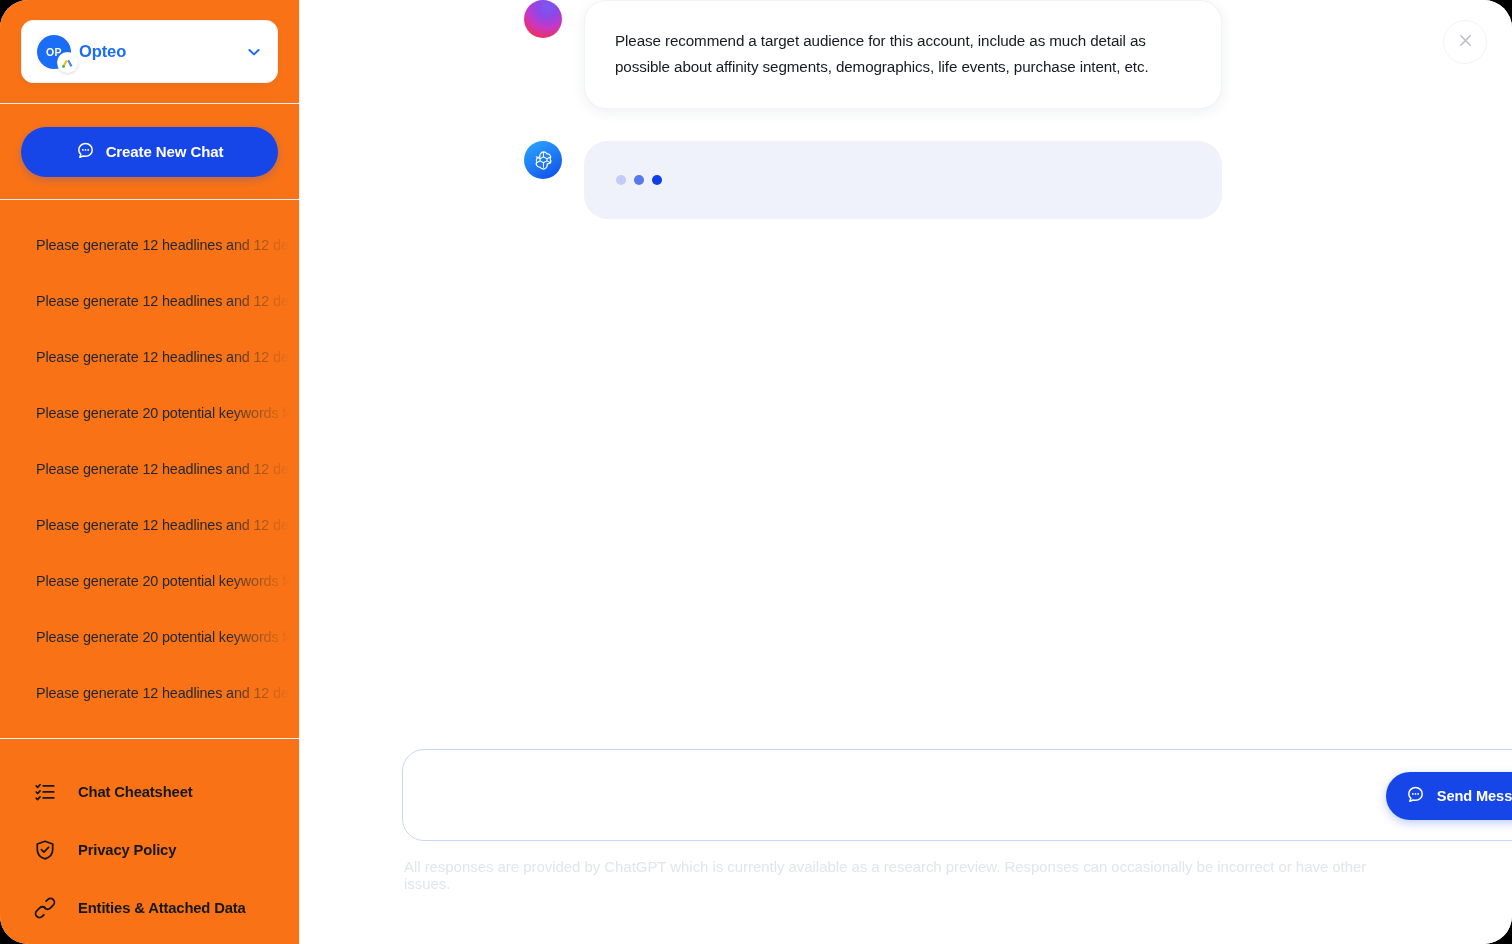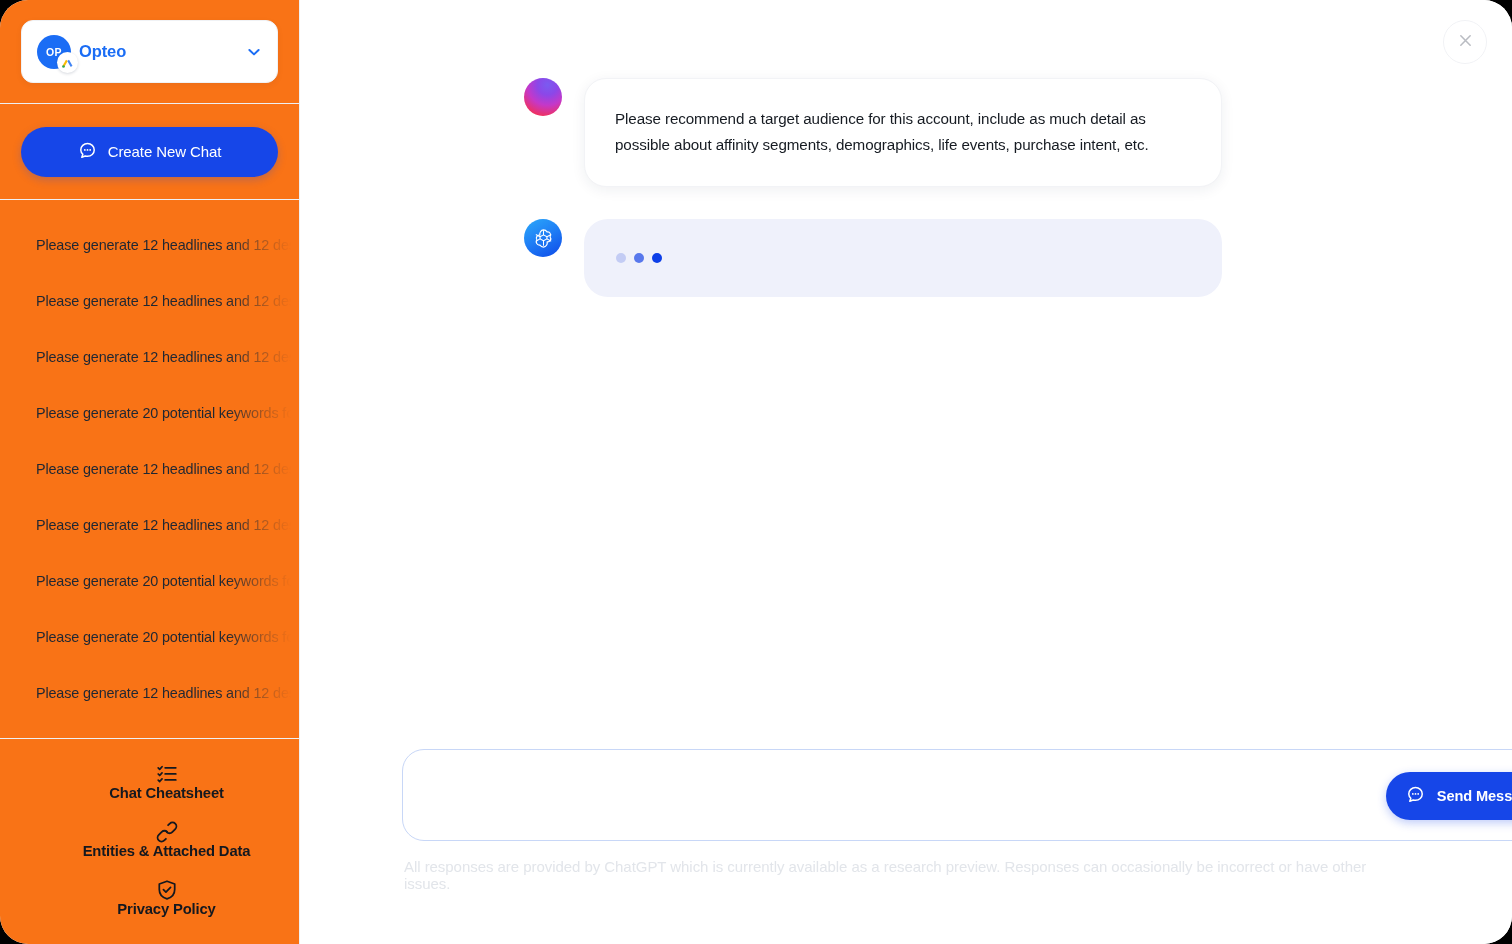--- a/index.html
+++ b/index.html
@@ -106,21 +106,21 @@
   }
   .newchat-btn {
     width: 259px;
     height: 50px;
     border: none;
     border-radius: 25px;
     background: #1646E8;
     color: #ffffff;
     font-family: "Liberation Sans", sans-serif;
     font-size: 15px;
-    font-weight: normal;
+    font-weight: bold;
     letter-spacing: -.1px;
     display: flex;
     align-items: center;
     justify-content: center;
     gap: 11px;
     cursor: pointer;
     box-shadow: 0 3px 8px rgba(22,70,232,0.25);
   }
 
   .chat-list {
@@ -151,22 +151,22 @@
   .sidebar-footer {
     flex: 0 0 206px;
     border-top: 1px solid #EEF0F3;
     padding-top: 24px;
   }
   .footer-item {
     height: 58px;
     display: flex;
     align-items: center;
     padding-left: 34px;
-    cursor: pointer;
-    flex-direction: column;
+    gap: 22px;
+    cursor: pointer;
   }
   .footer-icon { width: 22px; height: 22px; flex: 0 0 22px; display:flex; align-items:center; justify-content:center; }
   .footer-label {
     font-size: 14.8px;
     font-weight: bold;
     color: #14181F;
     letter-spacing: -.15px;
   }
 
   
@@ -189,21 +189,20 @@
     align-items: center;
     justify-content: center;
     cursor: pointer;
   }
 
   .messages {
     position: absolute;
     left: 0; top: 0;
     right: 13px;
     padding-left: 224px;
-    padding-top: 78px;
   }
 
   .msg-row {
     display: flex;
     align-items: flex-start;
     gap: 22px;
     margin-bottom: 32px;
   }
 
   .avatar-user {
@@ -394,35 +393,35 @@
             <line x1="10" y1="11.9" x2="21.6" y2="11.9" stroke="#14181F" stroke-width="1.9" stroke-linecap="round"></line>
             <line x1="10" y1="18.5" x2="21.6" y2="18.5" stroke="#14181F" stroke-width="1.9" stroke-linecap="round"></line>
           </svg>
         </span>
         <span class="footer-label">Chat Cheatsheet</span>
       </div>
 
       <div class="footer-item">
         <span class="footer-icon">
           <svg width="22" height="22" viewBox="0 0 24 24">
-            <path d="M13.2 4.6l1.8-1.8a4.2 4.2 0 116 6l-3.3 3.3a4.2 4.2 0 01-6 0" fill="none" stroke="#14181F" stroke-width="2" stroke-linecap="round"></path>
-            <path d="M10.8 19.4l-1.8 1.8a4.2 4.2 0 11-6-6l3.3-3.3a4.2 4.2 0 016 0" fill="none" stroke="#14181F" stroke-width="2" stroke-linecap="round"></path>
+            <path d="M12 2.4l8.4 3v6.1c0 5-3.5 8.8-8.4 10.1-4.9-1.3-8.4-5.1-8.4-10.1V5.4z" fill="none" stroke="#14181F" stroke-width="1.9" stroke-linejoin="round"></path>
+            <path d="M8.1 11.6l2.7 2.7 5.1-5.1" fill="none" stroke="#14181F" stroke-width="1.9" stroke-linecap="round" stroke-linejoin="round"></path>
           </svg>
         </span>
-        <span class="footer-label">Entities &amp; Attached Data</span>
+        <span class="footer-label">Privacy Policy</span>
       </div>
 
       <div class="footer-item">
         <span class="footer-icon">
           <svg width="22" height="22" viewBox="0 0 24 24">
-            <path d="M12 2.4l8.4 3v6.1c0 5-3.5 8.8-8.4 10.1-4.9-1.3-8.4-5.1-8.4-10.1V5.4z" fill="none" stroke="#14181F" stroke-width="1.9" stroke-linejoin="round"></path>
-            <path d="M8.1 11.6l2.7 2.7 5.1-5.1" fill="none" stroke="#14181F" stroke-width="1.9" stroke-linecap="round" stroke-linejoin="round"></path>
+            <path d="M13.2 4.6l1.8-1.8a4.2 4.2 0 116 6l-3.3 3.3a4.2 4.2 0 01-6 0" fill="none" stroke="#14181F" stroke-width="2" stroke-linecap="round"></path>
+            <path d="M10.8 19.4l-1.8 1.8a4.2 4.2 0 11-6-6l3.3-3.3a4.2 4.2 0 016 0" fill="none" stroke="#14181F" stroke-width="2" stroke-linecap="round"></path>
           </svg>
         </span>
-        <span class="footer-label">Privacy Policy</span>
+        <span class="footer-label">Entities &amp; Attached Data</span>
       </div>
 
     </div>
   </aside>
 
   <section class="main">
 
     <div class="close-btn">
       <span>
         <svg width="17" height="17" viewBox="0 0 20 20">

